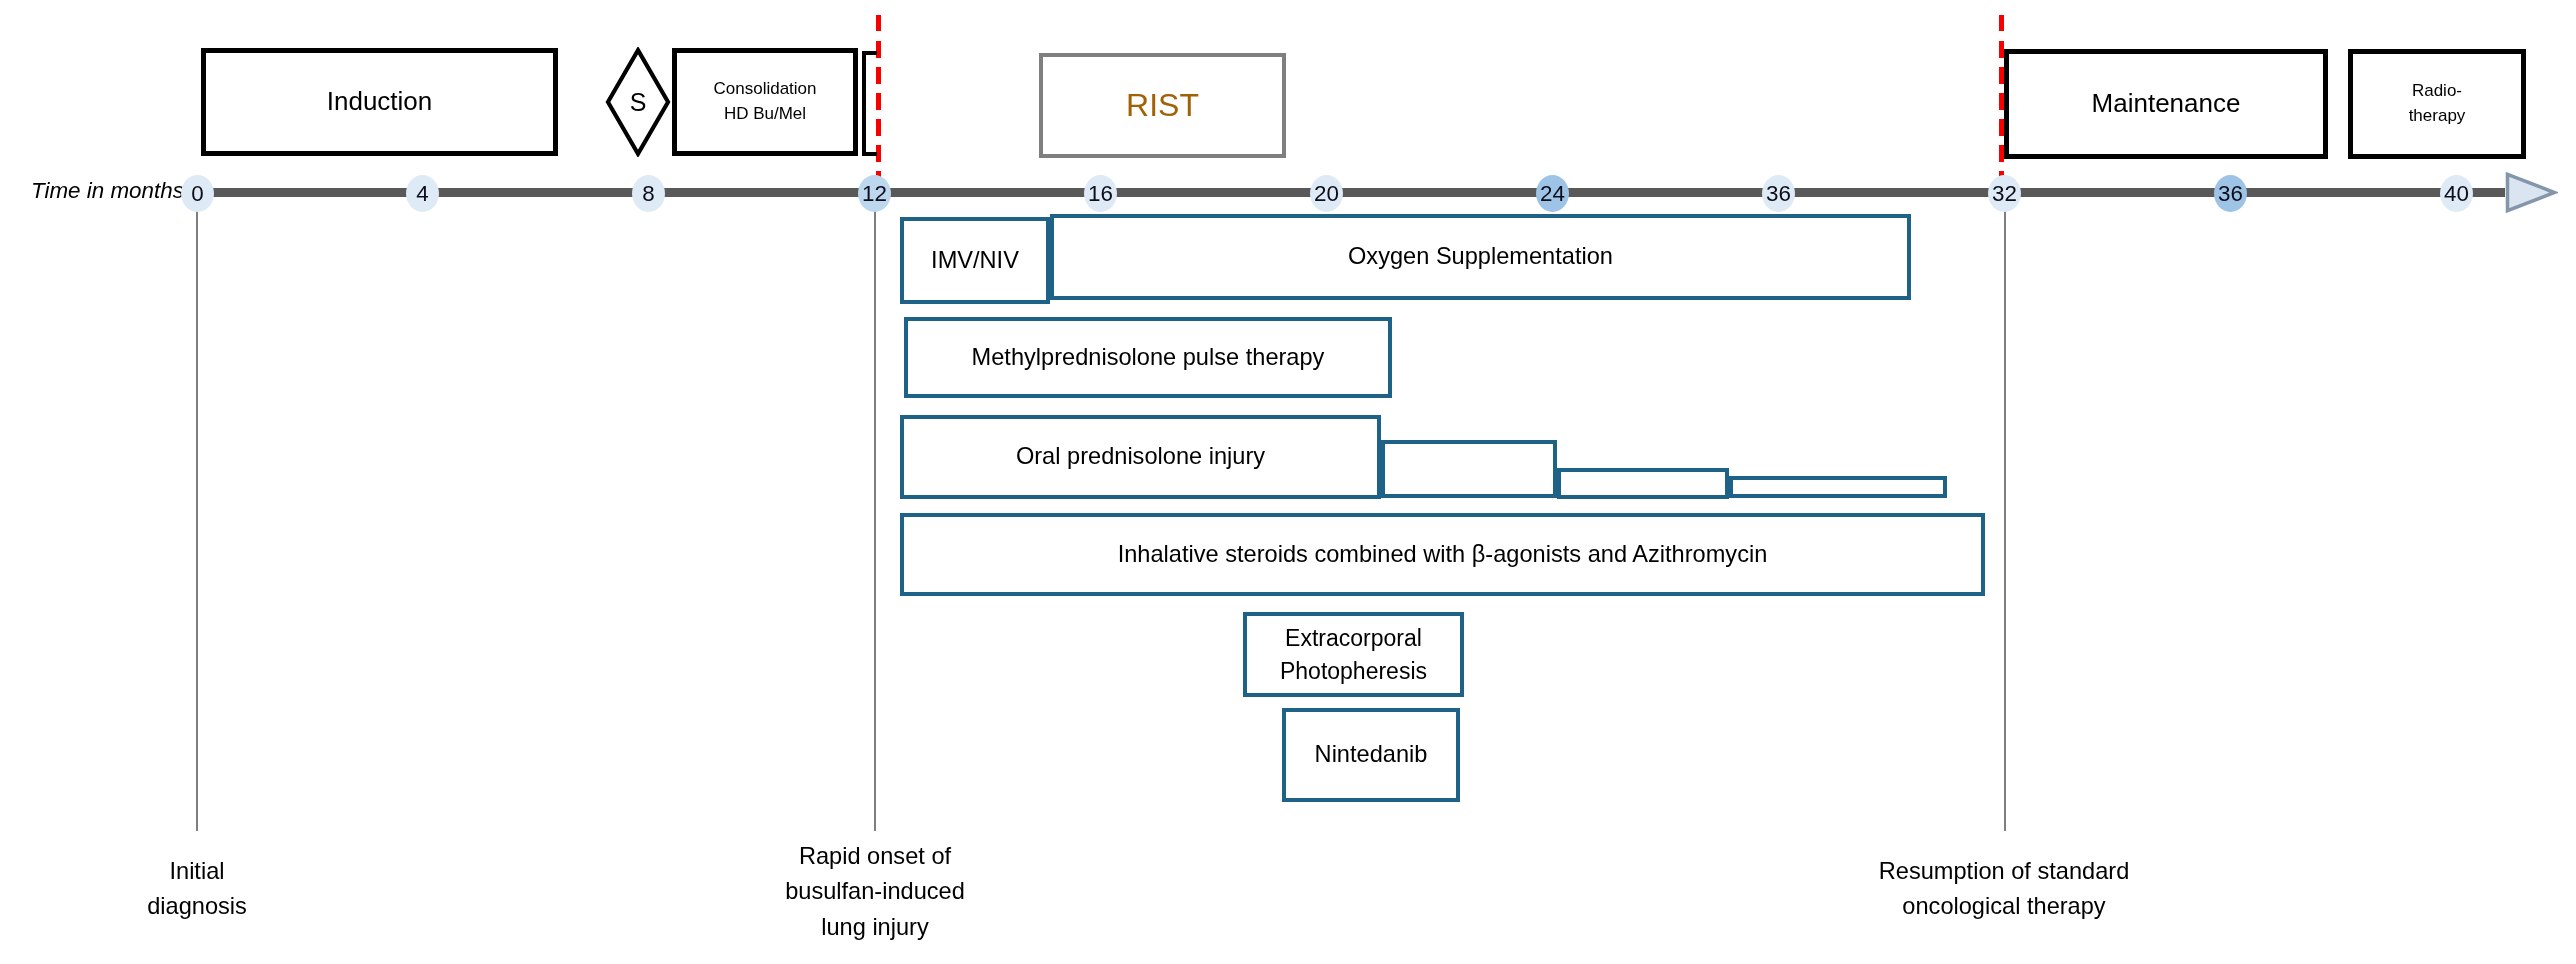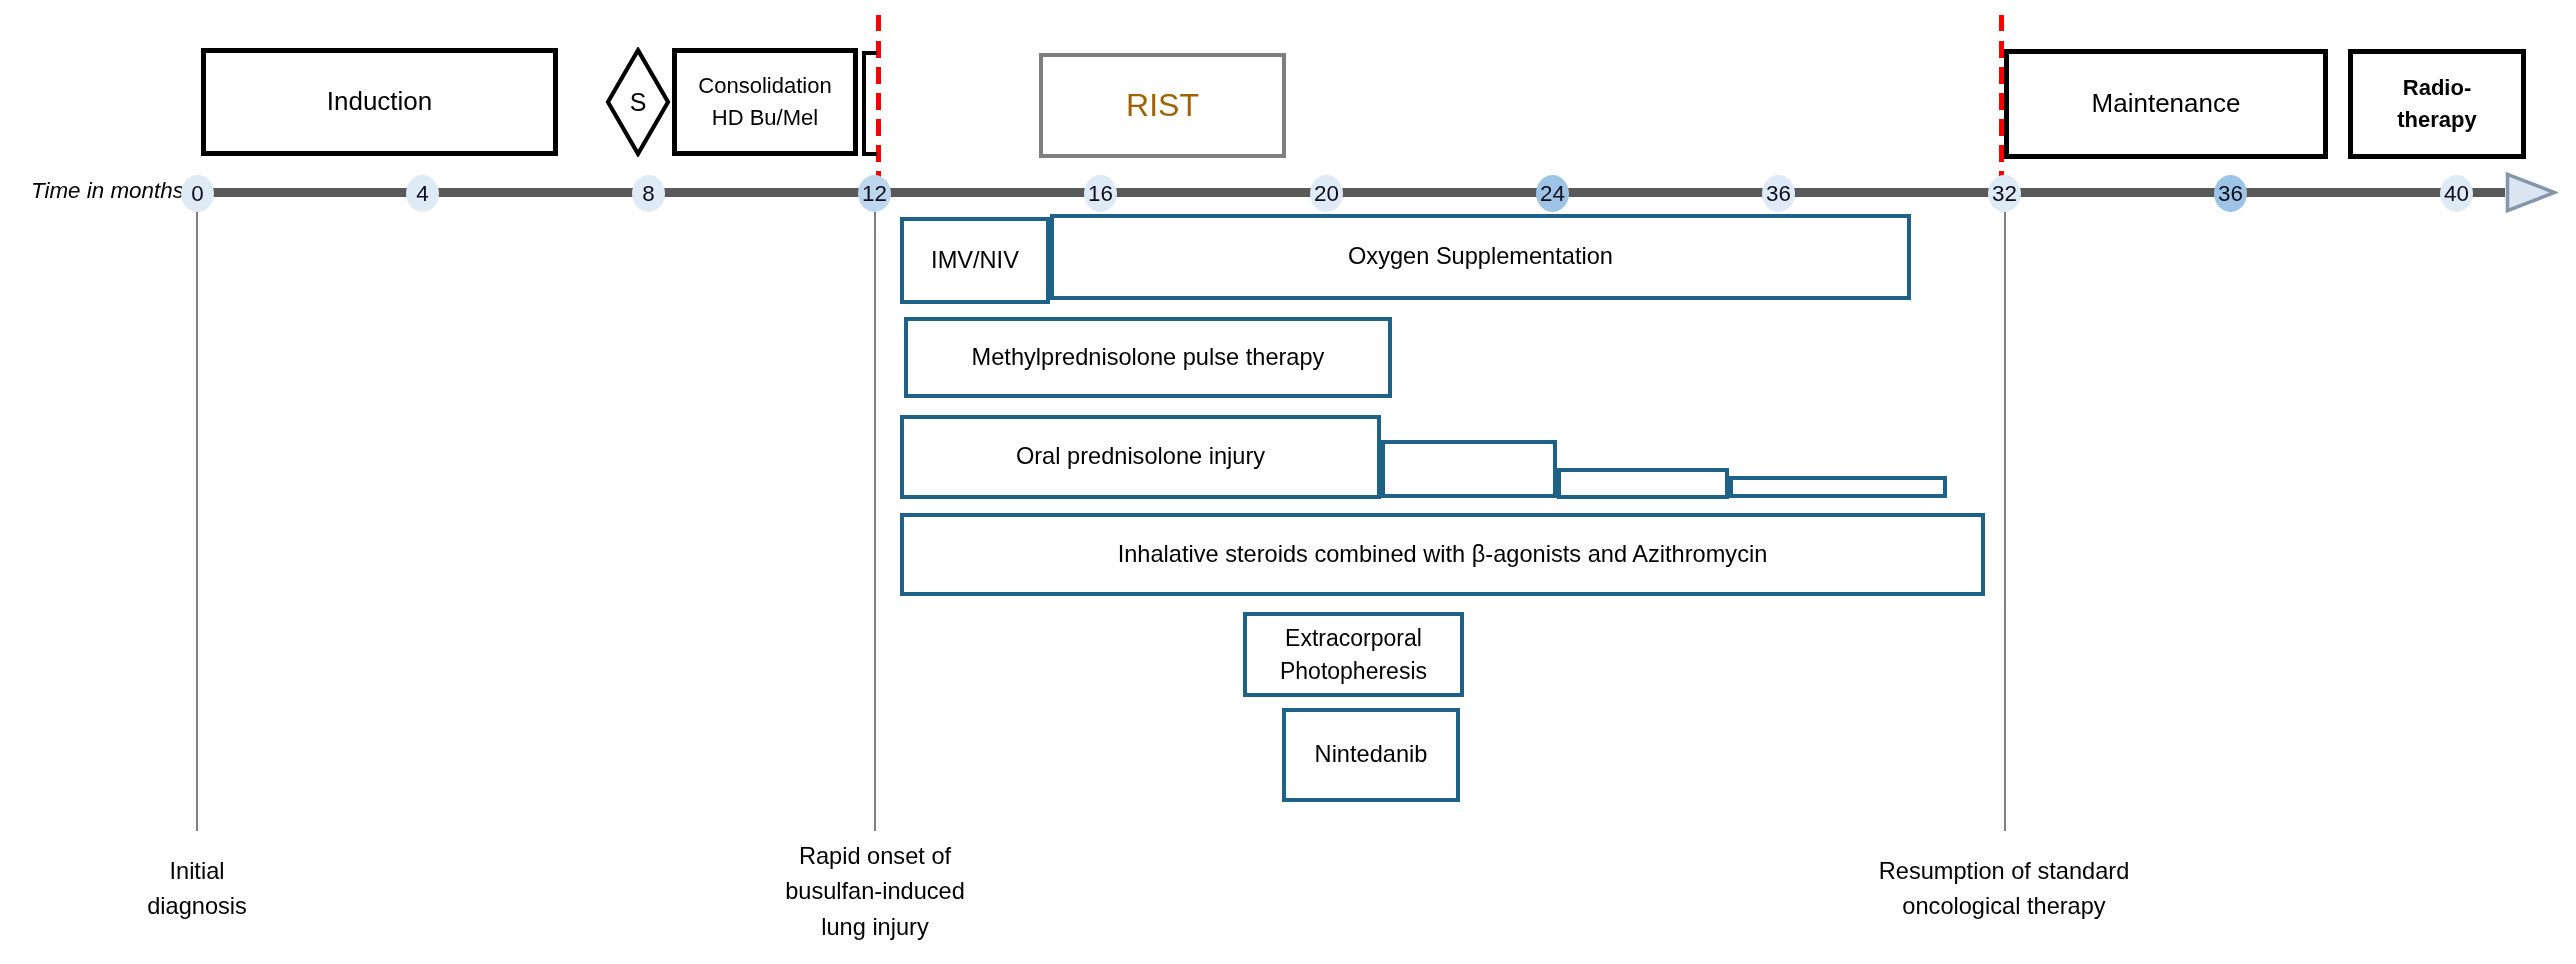--- a/index.html
+++ b/index.html
@@ -8,21 +8,21 @@
     font-family:"Liberation Sans", sans-serif; color:#000; overflow:hidden;
   }
   .abs{position:absolute;}
   
   .pbox{
     position:absolute; background:#fff; border:5.3px solid #000;
     display:flex; align-items:center; justify-content:center;
     text-align:center; font-size:26px; line-height:1.45; white-space:pre-line;
     box-sizing:border-box;
   }
-  .pbox.small{font-size:22px;}
+  .pbox.small{font-size:17px;}
   .pbox.gray{border:4.1px solid #7F7F7F; color:#a16207; font-size:32px;}
   
   .tbar{
     position:absolute; background:#fff; border:4.7px solid #1F6287;
     display:flex; align-items:center; justify-content:center;
     text-align:center; font-size:23.6px; line-height:1.4; white-space:pre-line;
     box-sizing:border-box; z-index:3;
   }
   
   .axisline{position:absolute; background:#595959; z-index:1;}
@@ -74,21 +74,21 @@
 
   <div class="pbox small" style="left:672px; top:48px; width:186px; height:108px;">Consolidation
 HD Bu/Mel</div>
 
   <div class="bracket" style="left:862px; top:51px;"></div>
 
   <div class="pbox gray" style="left:1039px; top:53px; width:247px; height:105px;">RIST</div>
 
   <div class="pbox" style="left:2004px; top:49px; width:324px; height:110px;">Maintenance</div>
 
-  <div class="pbox small" style="left:2348px; top:49px; width:178px; height:110px;font-weight:bold;">Radio-
+  <div class="pbox small" style="left:2348px; top:49px; width:178px; height:110px;">Radio-
 therapy</div>
 
   <div class="axislabel" style="left:31px; top:178px;">Time in months</div>
   <div class="axisline" style="left:197px; top:188px; width:2308px; height:8.8px;"></div>
   <svg class="abs" style="left:2505px; top:172px; z-index:2;" width="53" height="41" viewBox="0 0 90 70">
     <polygon points="4,4 84,35 4,66" fill="#DBE5F1" stroke="#8496A9" stroke-width="6"></polygon>
   </svg>
 
   <div class="tick" style="left: 181px; top: 175px; background-color: rgb(222, 234, 246);">0</div>
   <div class="tick" style="left: 406px; top: 175px; background-color: rgb(222, 234, 246);">4</div>

